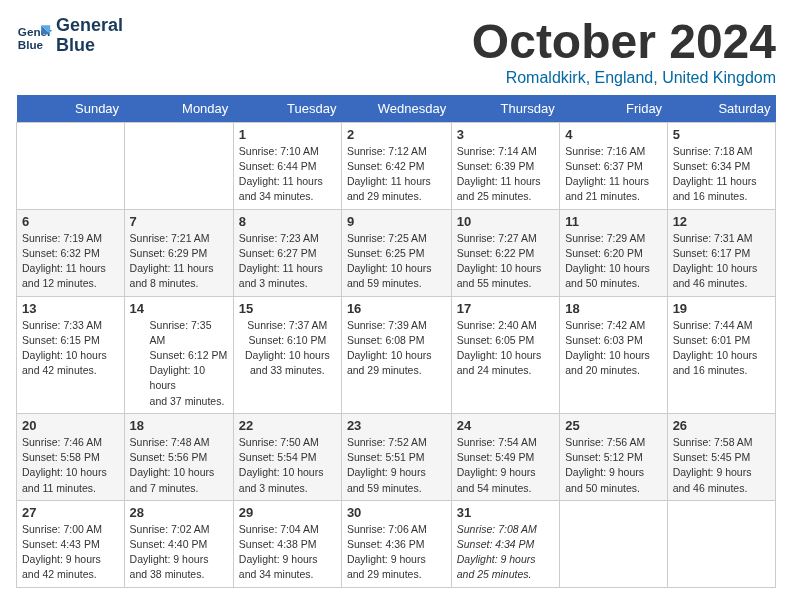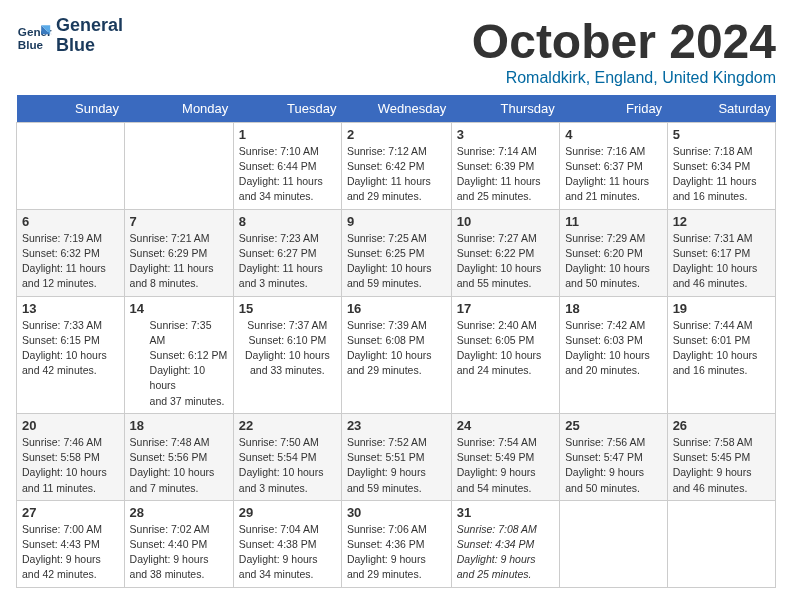--- a/index.html
+++ b/index.html
@@ -298,21 +298,21 @@
         <td>
           <span class="day-num">24</span>
           <div class="day-info" style="white-space: pre-line;">Sunrise: 7:54 AM
 Sunset: 5:49 PM
 Daylight: 9 hours
 and 54 minutes.</div>
         </td>
         <td>
           <span class="day-num">25</span>
           <div class="day-info" style="white-space: pre-line;">Sunrise: 7:56 AM
-Sunset: 5:47 PM
+Sunset: 5:12 PM
 Daylight: 9 hours
 and 50 minutes.</div>
         </td>
         <td>
           <span class="day-num">26</span>
           <div class="day-info" style="white-space: pre-line;">Sunrise: 7:58 AM
 Sunset: 5:45 PM
 Daylight: 9 hours
 and 46 minutes.</div>
         </td>

